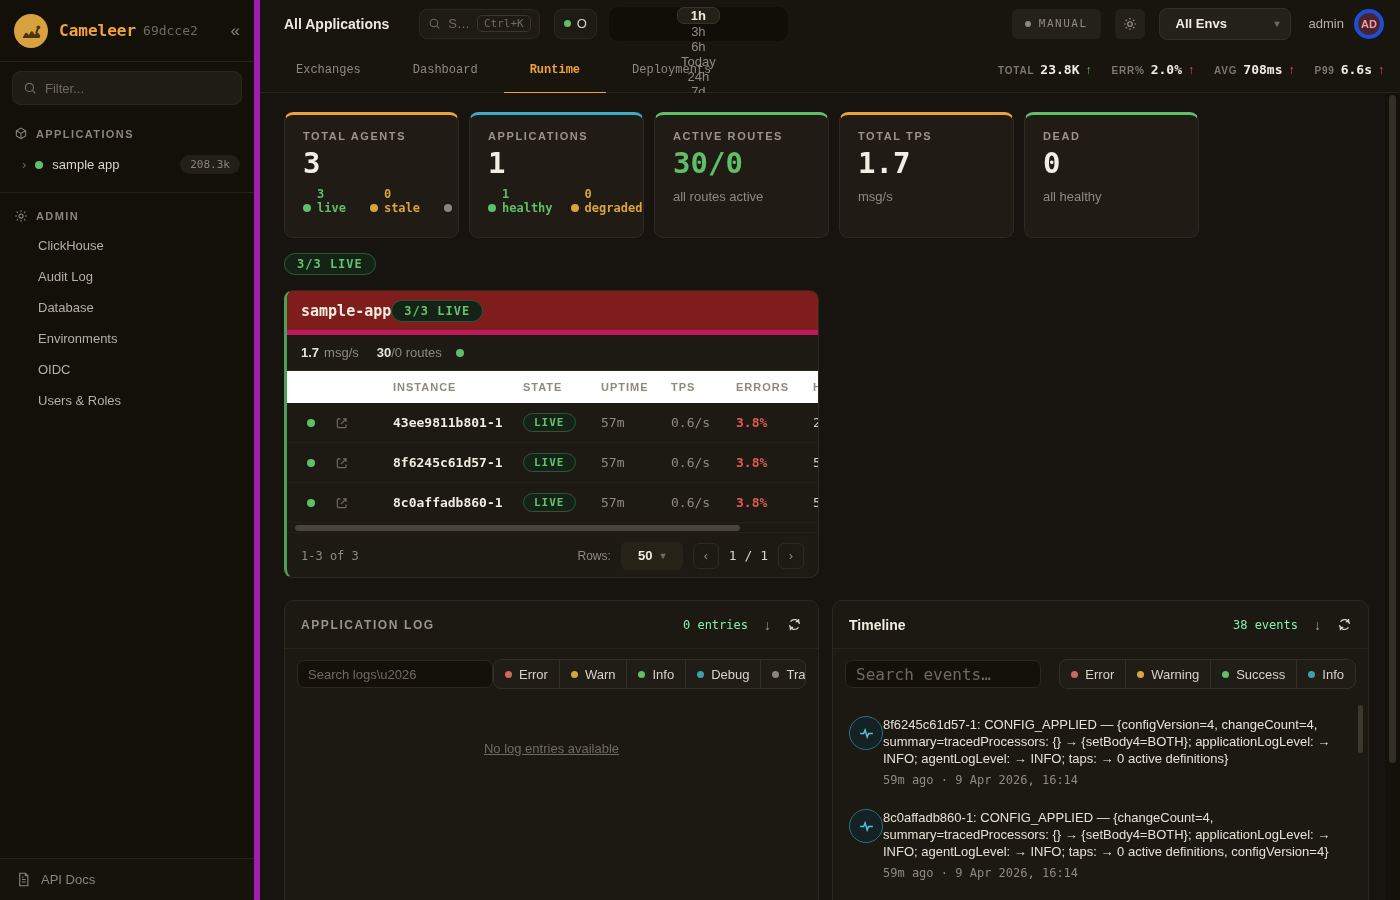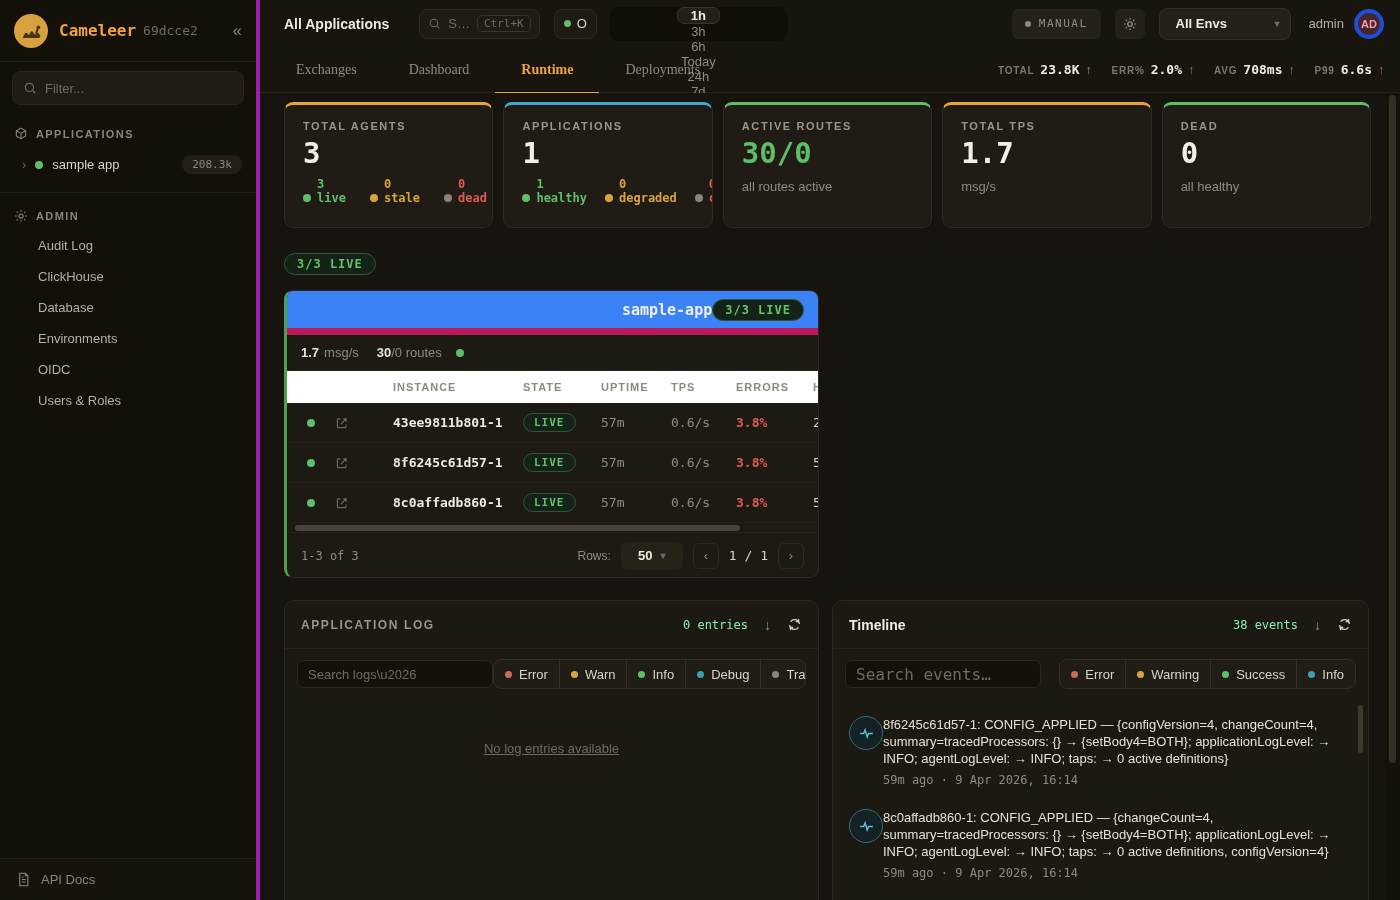--- a/index.html
+++ b/index.html
@@ -5,21 +5,21 @@
   * { box-sizing: border-box; margin: 0; padding: 0; }
   html,body { width:1400px; height:900px; overflow:hidden; }
   body {
     background:#17140f; color:#ece7db;
     font-family:"Liberation Sans", sans-serif;
   }
   .mono { font-family:"DejaVu Sans Mono", monospace; }
 
   
   .sidebar { position:fixed; left:0; top:0; width:260px; height:900px;
-    background:#121009; border-right:4px solid #a21caf; }
+    background:#121009; border-right:6px solid #a21caf; }
   .side-header { height:62px; display:flex; align-items:center; padding:0 14px;
     border-bottom:1px solid #24211a; }
   .logo-circle { width:34px; height:34px; border-radius:50%; background:#d8a13f;
     display:flex; align-items:center; justify-content:center; flex-shrink:0; }
   .logo-name { font-family:"DejaVu Sans Mono",monospace; font-weight:bold;
     font-size:16px; color:#f2a33c; margin-left:11px; }
   .logo-version { font-family:"DejaVu Sans Mono",monospace; font-size:13px;
     color:#6f6a61; margin-left:7px; }
   .collapse-btn { margin-left:auto; background:none; border:none; color:#8a857c;
     font-size:17px; cursor:pointer; }
@@ -90,36 +90,36 @@
   .user-label { margin-left:18px; color:#b5b0a6; font-size:13px; }
   .avatar { margin-left:10px; width:30px; height:30px; border-radius:50%;
     background:#4a242c; border:4px solid #1d4ed8; color:#ef9fab; font-size:11px;
     font-weight:bold; display:flex; align-items:center; justify-content:center;
     cursor:pointer; }
 
   .tabsbar { height:46px; background:#18150f; border-bottom:1px solid #282419;
     display:flex; align-items:center; padding:0 16px 0 10px; }
   .tab { position:relative; height:46px; padding:0 26px; display:flex;
     align-items:center; background:none; border:none; color:#8f8a80;
-    font-size:14px; cursor:pointer; font-family:Liberation Serif, serif; }
+    font-size:12px; cursor:pointer; font-family:Liberation Mono, monospace; }
   .tab.active { color:#f0a13a; font-weight:bold; }
   .tab.active::after { content:""; position:absolute; left:0; right:0; bottom:-1px;
     height:2px; background:#f0a13a; }
   .tb-stats { margin-left:auto; display:flex; align-items:baseline; gap:20px; }
   .tb-stat { display:flex; align-items:baseline; gap:6px; }
   .tb-label { color:#7d786e; font-size:10px; font-weight:bold; letter-spacing:.8px; }
   .tb-value { font-family:"DejaVu Sans Mono",monospace; font-weight:bold;
     font-size:13px; color:#f0ece0; }
   .tb-arrow { font-weight:bold; font-size:12px; }
 
   
   .content { position:absolute; left:0; top:93px; width:1140px; height:807px;
     background:#17140f; overflow:hidden; }
 
-  .cards { position:absolute; left:24px; top:9px; width:1087px; display:flex;
+  .cards { position:absolute; left:24px; top:19px; width:915px; display:flex;
     gap:10px; }
   .card { flex:1; height:126px; background:#201c15; border:1px solid #2e2a21;
     border-top:3px solid #888; border-radius:9px; padding:15px 18px 0; overflow:hidden; }
   .card-title { font-size:11px; font-weight:bold; letter-spacing:1.6px; color:#9a948a; }
   .card-value { font-family:"DejaVu Sans Mono",monospace; font-weight:bold;
     font-size:29px; margin-top:7px; line-height:1; color:#f2eee3; }
   .card-sub { color:#8f8a80; font-size:13px; margin-top:11px; }
   .card-bd { display:flex; gap:24px; margin-top:9px; }
   .bd-item { display:flex; align-items:flex-end; gap:6px; }
   .bd-dot { width:8px; height:8px; border-radius:50%; margin-bottom:4px; flex-shrink:0; }
@@ -131,22 +131,22 @@
     border-radius:999px; border:1px solid #2c5637; background:#152317;
     color:#62c36c; font-family:"DejaVu Sans Mono",monospace; font-size:12px;
     font-weight:bold; letter-spacing:1px; white-space:nowrap; }
   .floating-badge { position:absolute; left:24px; top:160px; }
 
   
   .app-card { position:absolute; left:24px; top:197px; width:535px; height:288px;
     background:#1d1a13; border:1px solid #2e2a21; border-left:3px solid #4d9f58;
     border-radius:9px; overflow:hidden; }
   .ac-header { height:44px; display:flex; align-items:center;
-    justify-content:flex-end; padding:0 14px; background:#3b82f6;
-    border-bottom:7px solid #be185d; }
+    justify-content:flex-start; padding:0 14px; background:#7f1d1d;
+    border-bottom:5px solid #be185d; }
   .ac-name { font-family:"DejaVu Sans Mono",monospace; font-weight:bold;
     font-size:15px; color:#f0ece0; }
   .ac-sub { height:36px; display:flex; align-items:center; padding:0 14px;
     border-bottom:1px solid #2a261d; font-size:13px; }
   .ac-sub .strong { color:#e8e3d7; font-weight:bold; }
   .ac-sub .gray { color:#8f8a80; }
   .tbl-head { height:32px; background:#ffffff; display:flex; align-items:center;
     font-size:11px; font-weight:bold; letter-spacing:1px; color:#8f8a80; }
   .tbl-row { height:40px; display:flex; align-items:center;
     border-bottom:1px solid #252118; font-size:13px; cursor:pointer; }
@@ -284,22 +284,22 @@
   <div class="section-head">
     <span>
       <svg width="14" height="14" viewBox="0 0 24 24" fill="none" stroke="currentColor" stroke-width="1.8">
           <circle cx="12" cy="12" r="3.6"></circle>
           <path d="M12 2v3M12 19v3M2 12h3M19 12h3M4.6 4.6l2.1 2.1M17.3 17.3l2.1 2.1M19.4 4.6l-2.1 2.1M6.7 17.3l-2.1 2.1"></path>
         </svg>
     </span>
     <span>ADMIN</span>
   </div>
 
+  <button class="admin-item">ClickHouse</button>
   <button class="admin-item">Audit Log</button>
-  <button class="admin-item">ClickHouse</button>
   <button class="admin-item">Database</button>
   <button class="admin-item">Environments</button>
   <button class="admin-item">OIDC</button>
   <button class="admin-item">Users &amp; Roles</button>
 
   <div class="side-footer">
     <span>
       <svg width="15" height="15" viewBox="0 0 24 24" fill="none" stroke="currentColor" stroke-width="1.8">
           <path d="M6 2h9l4 4v16H6z"></path>
           <path d="M15 2v4h4M9.5 12h6M9.5 16h6M9.5 8h2.5"></path>

